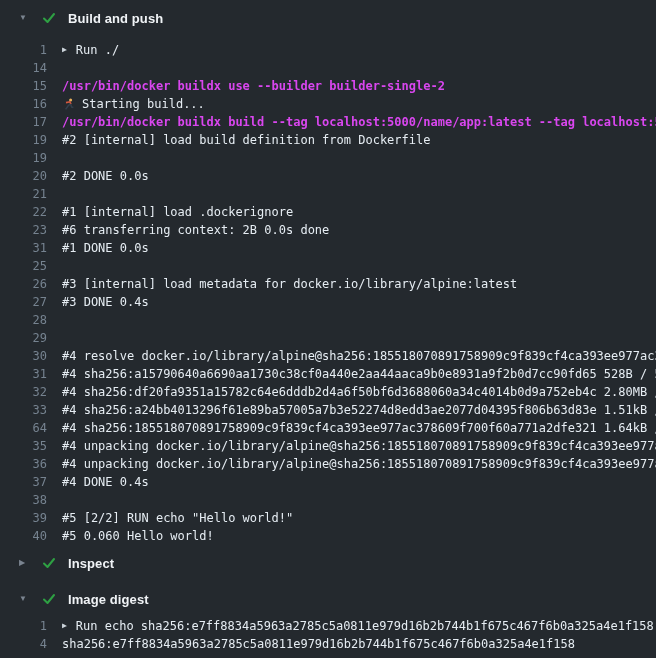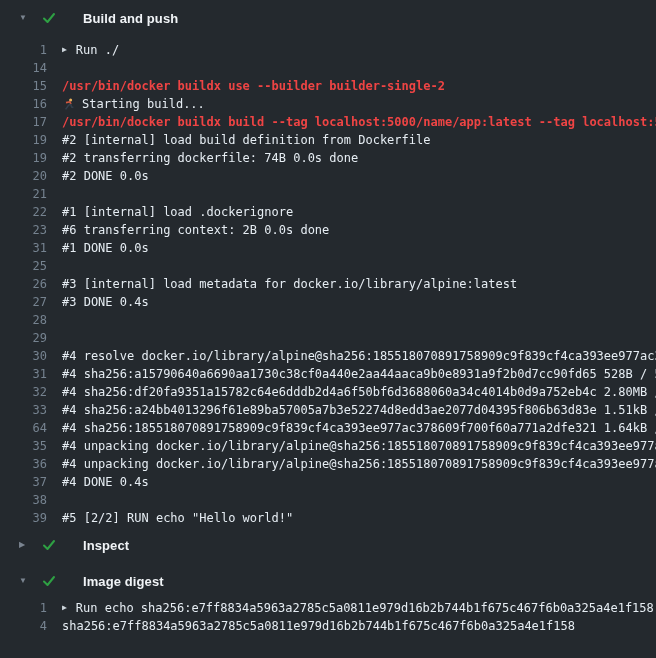--- a/index.html
+++ b/index.html
@@ -3,31 +3,31 @@
 <meta charset="utf-8">
 <style>
   html,body{margin:0;padding:0;background:#24292e;}
   .viewer{
     width:656px;height:658px;background:#24292e;overflow:hidden;
     font-family:"Liberation Sans",sans-serif;
   }
   .sec-header{display:flex;align-items:center;height:36px;cursor:pointer;}
   .tri{flex:none;width:13px;margin-left:19px;color:#7a8490;font-size:8px;line-height:1;}
   .check{flex:none;margin-left:10px;display:flex;align-items:center;}
-  .sec-label{margin-left:27px;color:#f0f3f6;font-size:13px;font-weight:600;letter-spacing:.1px;}
+  .sec-label{margin-left:12px;color:#f0f3f6;font-size:13px;font-weight:600;letter-spacing:.1px;}
   .sec-body{padding-top:5px;}
   .sec-body.nopad{padding-top:0;}
   .log-line{
     display:flex;height:18px;line-height:18px;overflow:hidden;
     font-family:"DejaVu Sans Mono","Liberation Mono",monospace;font-size:12px;
   }
   .ln{flex:none;width:47px;text-align:right;color:#768390;cursor:pointer;}
   .lt{margin-left:15px;display:flex;align-items:center;color:#e6edf3;overflow:hidden;}
   .lt .txt{white-space:pre;}
-  .lt.info .txt{color:#ef4444;font-weight:bold;}
+  .lt.info .txt{color:#d946ef;font-weight:bold;}
   .run-arrow{color:#cdd5dc;font-size:8px;margin-right:9px;line-height:1;}
   .emoji{display:inline-flex;margin-right:7px;width:13px;height:13px;flex:none;}
 </style>
 </head>
 <body>
 
 <div class="viewer">
   <div>
       <div class="section">
         <div class="sec-header">
@@ -77,23 +77,20 @@
             </span>
           </div>
           <div class="log-line">
             <span class="ln">19</span>
             <span class="lt">
               <span class="txt">#2 [internal] load build definition from Dockerfile</span>
             </span>
           </div>
           <div class="log-line">
             <span class="ln">19</span>
-            <span class="lt">
-              <span class="txt">#2 transferring dockerfile: 74B 0.0s done</span>
-            </span>
           </div>
           <div class="log-line">
             <span class="ln">20</span>
             <span class="lt">
               <span class="txt">#2 DONE 0.0s</span>
             </span>
           </div>
           <div class="log-line">
             <span class="ln">21</span>
             <span class="lt">
@@ -196,20 +193,26 @@
           <div class="log-line">
             <span class="ln">38</span>
             <span class="lt">
               <span class="txt"></span>
             </span>
           </div>
           <div class="log-line">
             <span class="ln">39</span>
             <span class="lt">
               <span class="txt">#5 [2/2] RUN echo "Hello world!"</span>
+            </span>
+          </div>
+          <div class="log-line">
+            <span class="ln">40</span>
+            <span class="lt">
+              <span class="txt">#5 0.060 Hello world!</span>
             </span>
           </div>
         </div>
       </div>
       <div class="section">
         <div class="sec-header">
           <span class="tri">▶</span>
           <span class="check">
             <svg width="14" height="14" viewBox="0 0 14 14">
               <path d="M2 7.5 L5.5 11 L12 3" fill="none" stroke="#2ea043" stroke-width="2" stroke-linecap="round" stroke-linejoin="round"></path>

